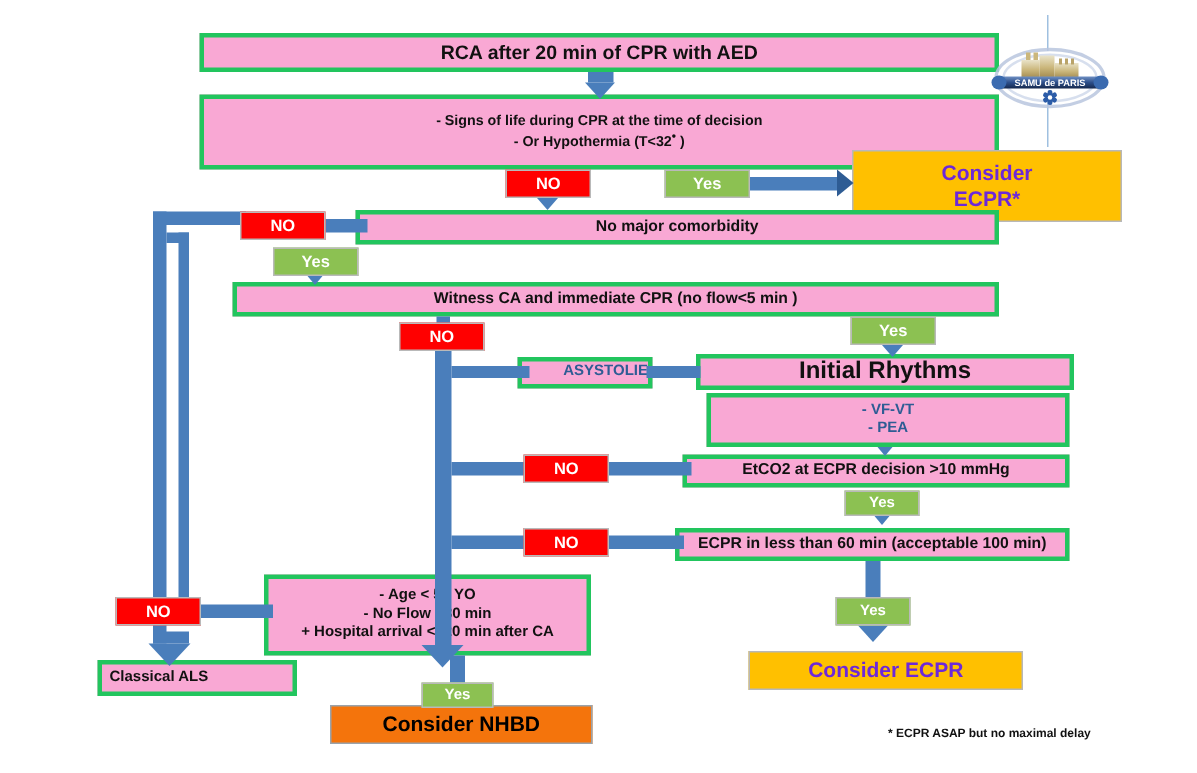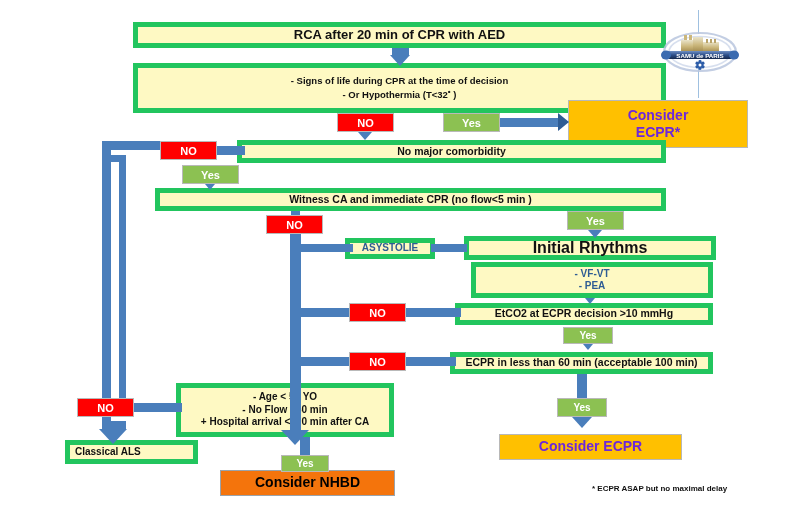--- a/index.html
+++ b/index.html
@@ -1,20 +1,20 @@
 <!DOCTYPE html>
 <html><head>
 <meta charset="utf-8">
 <style>
   html,body{margin:0;padding:0;background:#ffffff;}
   body{font-family:"Liberation Sans",sans-serif;}
   #stage{position:relative;width:798px;height:515px;overflow:hidden;background:#fff;}
 
-  .box{position:absolute;box-sizing:border-box;border:5px solid #22c55e;
-       background:#fef9c3;display:flex;align-items:center;justify-content:center;
+  .box{position:absolute;box-sizing:border-box;border:3px solid #22c55e;
+       background:#f9a8d4;display:flex;align-items:center;justify-content:center;
        text-align:center;color:#111;font-weight:bold;line-height:1.25;}
   .box.plain{font-weight:bold;}
   .box.blue-text{color:#2e5c94;}
   .box.amber{background:#FFC000;border:1px solid #b8b8b8;color:#6d28d9;}
   .box.orange{background:#F4740C;border:1px solid #9aa3ab;color:#000000;}
   .box.left{justify-content:flex-start;padding-left:5px;}
 
   .badge{position:absolute;box-sizing:border-box;display:flex;align-items:center;
          justify-content:center;font-weight:bold;color:#ffffff;z-index:6;
          border:1px solid #b9b9b9;}
@@ -147,21 +147,21 @@
   <div class="ln" style="left:291px;top:211px;width:9px;height:9px;"></div>
   <div class="badge no" style="left:266px;top:215px;width:57px;height:19px;font-size:11px;">NO</div>
 
   <div class="ln" style="left:290px;top:234px;width:11px;height:196px;"></div>
   <div class="ahead down big" style="left:281px;top:430px;"></div>
 
   <div class="badge yes" style="left:567px;top:211px;width:57px;height:19px;font-size:11px;">Yes</div>
   <div class="ahead down sm" style="left:588px;top:230px;"></div>
 
   <div class="ln" style="left:301px;top:244px;width:52px;height:8px;"></div>
-  <div class="box blue-text" style="left:345px;top:238px;width:90px;height:21px;font-size:10px;">
+  <div class="box blue-text" style="left:345px;top:238px;width:90px;height:21px;font-size:10px;justify-content:flex-end;">
     <span>ASYSTOLIE</span>
   </div>
 
   <div class="ln" style="left:431px;top:244px;width:36px;height:8px;"></div>
 
   <div class="box" style="left:464px;top:236px;width:252px;height:24px;font-size:16px;">
     <span>Initial Rhythms</span>
   </div>
 
   <div class="box multiline blue-text" style="left:471px;top:262px;width:242px;height:36px;font-size:10px;">

